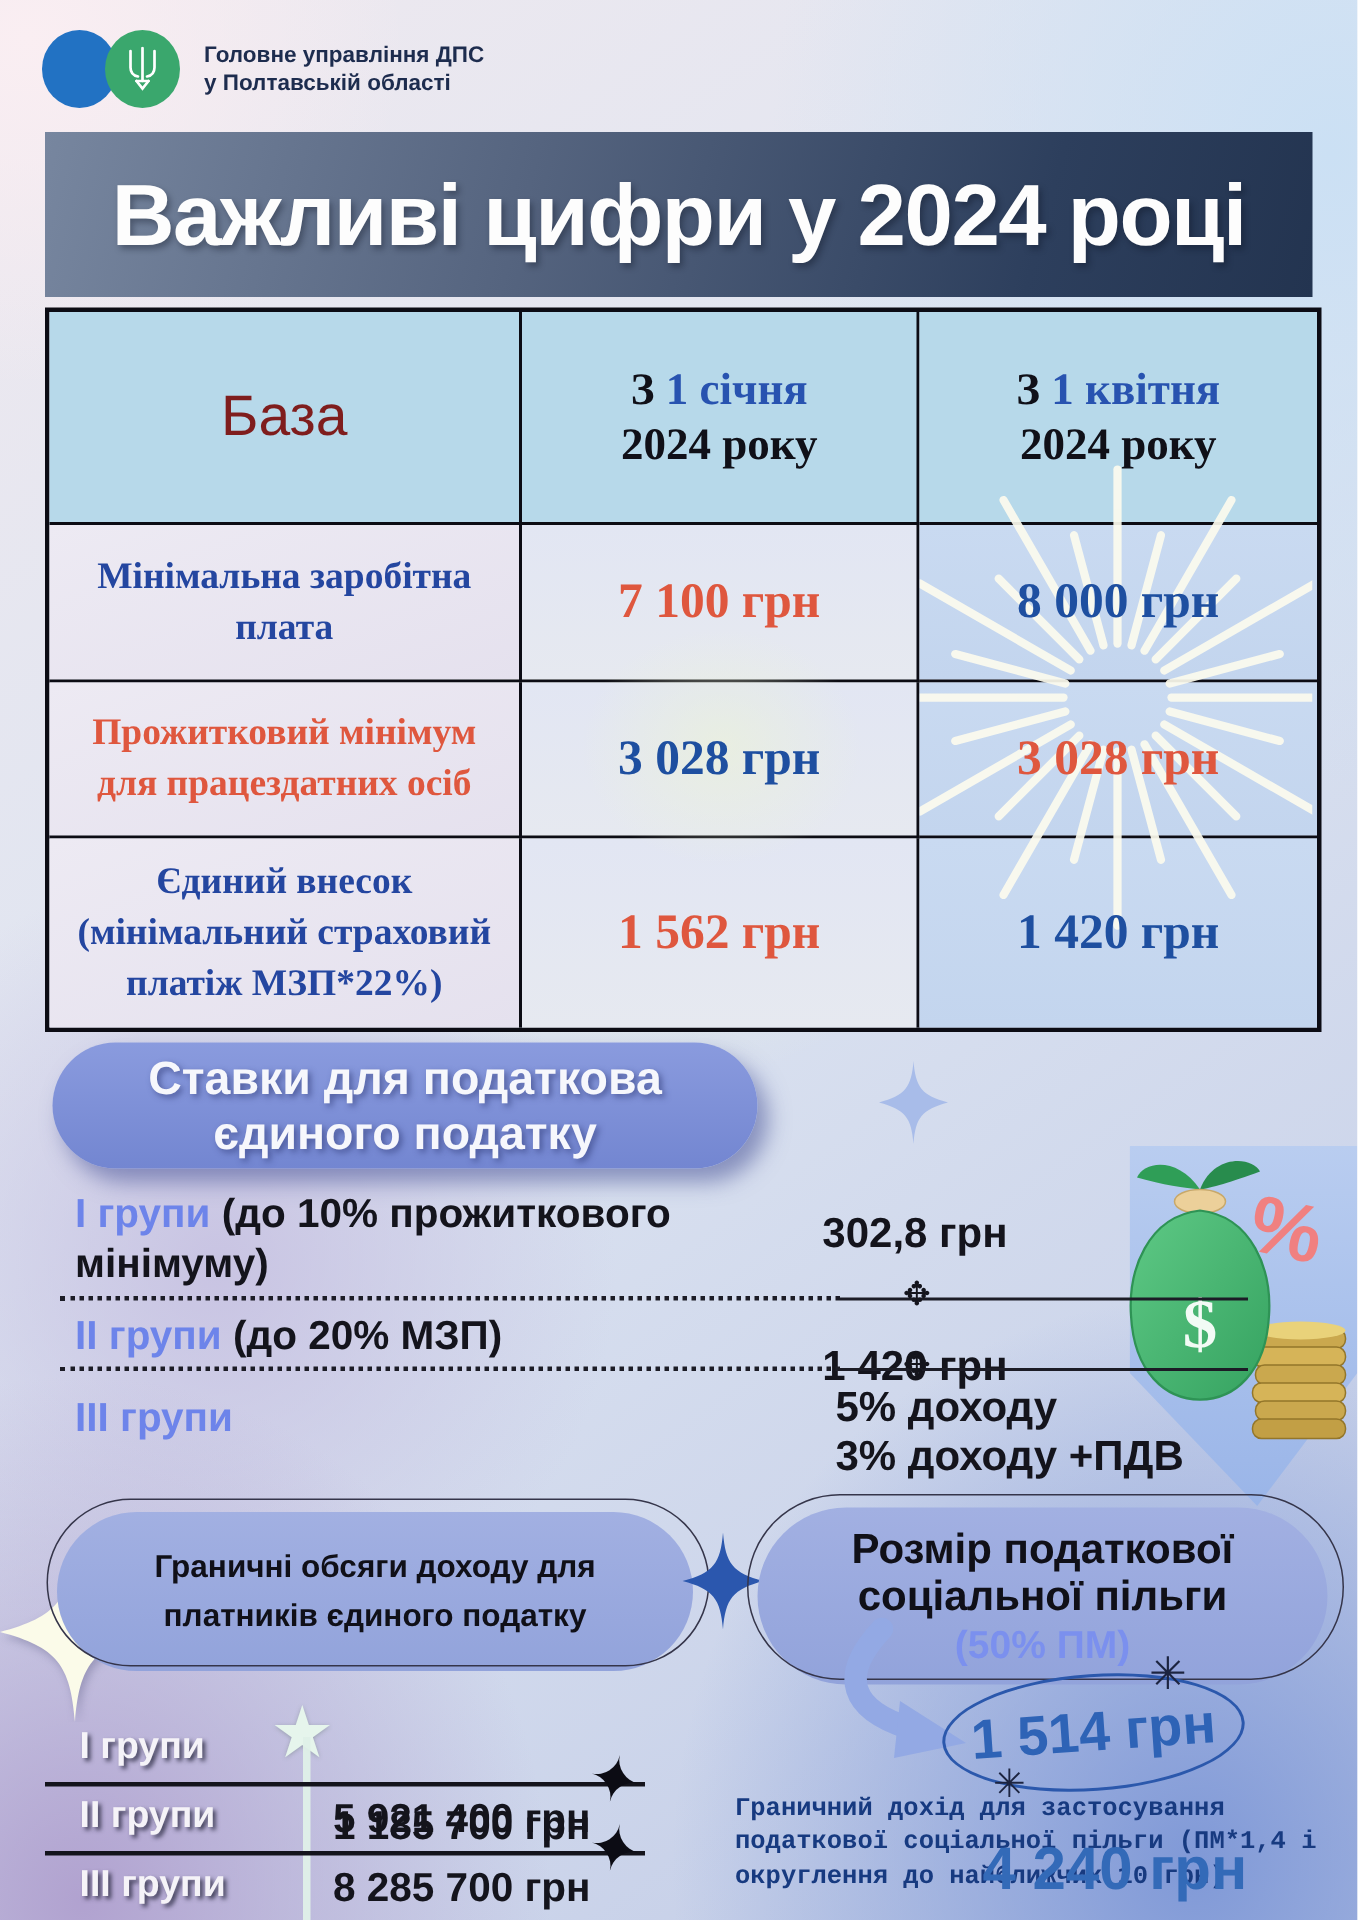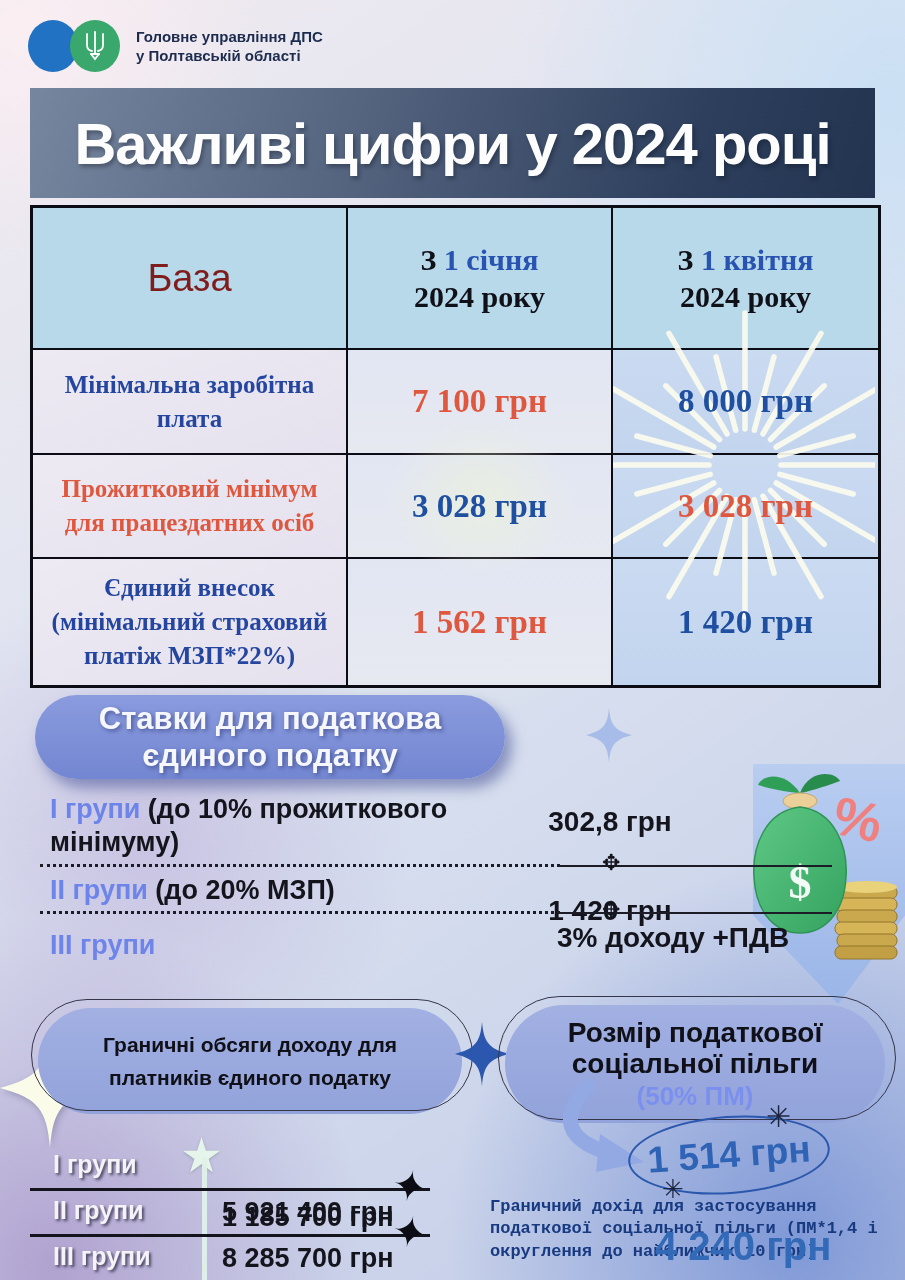--- a/index.html
+++ b/index.html
@@ -264,20 +264,21 @@
   <div class="abs rate-val" style="top:895px;">1 420 грн</div>
   <div class="abs rate-div" style="top:911px;">
     <div class="dot"></div>
       <div class="sol"></div>
     <span class="orn">✥</span>
   </div>
   <div class="abs rate-row" style="top:929px;">
     <span class="grp">ІІІ групи</span>
   </div>
   <div class="abs rate-val3" style="top:921px;">
+    <div>5% доходу</div>
     <div>3% доходу +ПДВ</div>
   </div>
 
   <svg class="abs" style="left:0;top:1028px;" width="100" height="120" viewBox="0 0 100 120">
     <path d="M50 0 C53 38 62 50 100 60 C62 70 53 82 50 120 C47 82 38 70 0 60 C38 50 47 38 50 0 Z" fill="#fbfbe9" style="filter:drop-shadow(2px 3px 3px rgba(80,80,120,.35));"></path>
   </svg>
   <div class="abs pill-l pill-ring">
     <span>Граничні обсяги доходу для платників єдиного податку</span>
   </div>
   <svg class="abs" style="left:455px;top:1020px;" width="54" height="68" viewBox="0 0 100 120">

